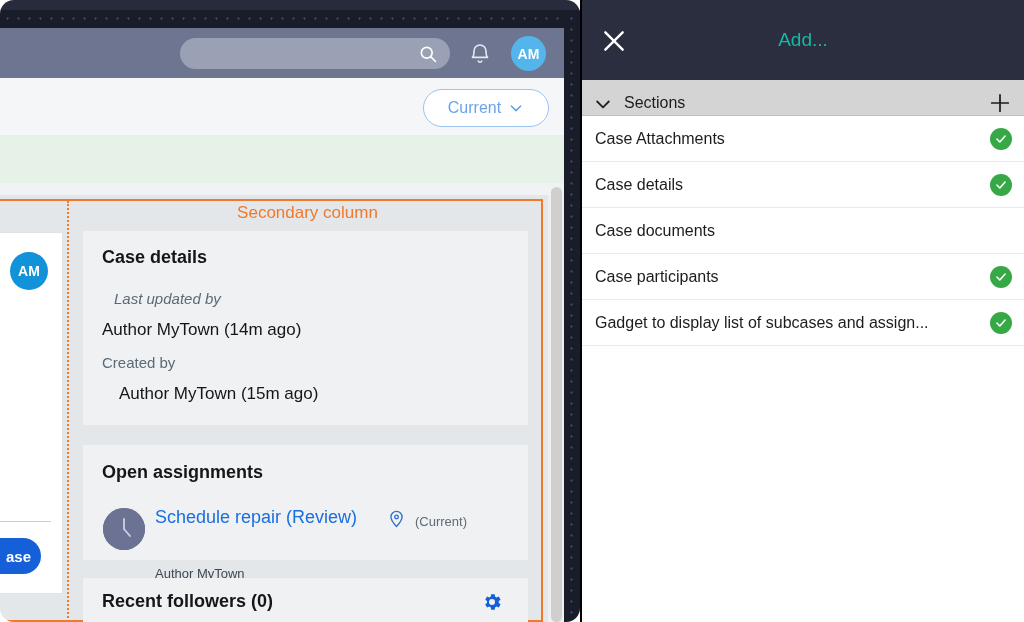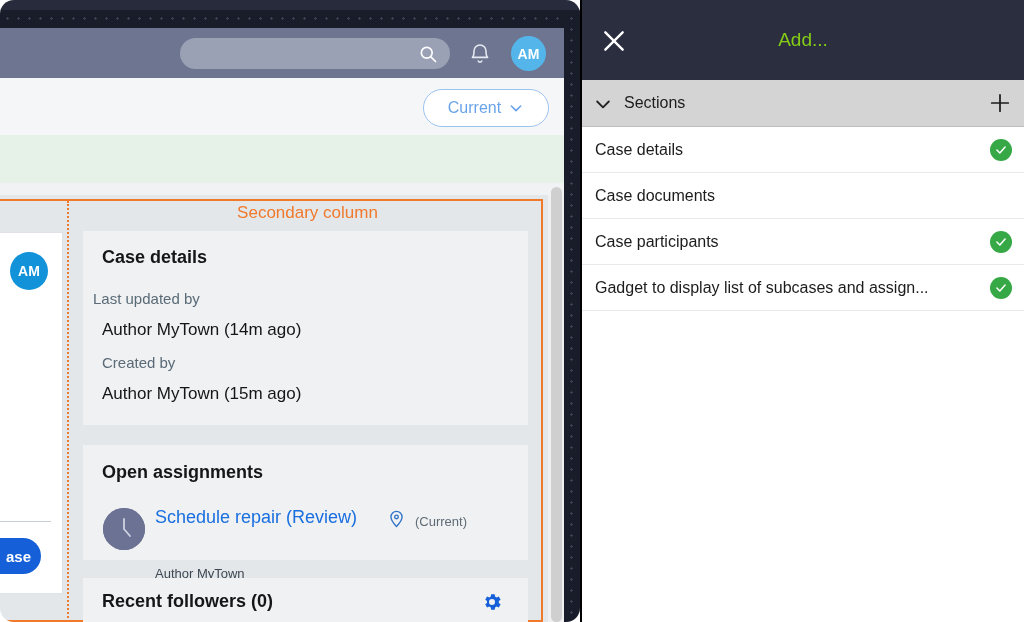--- a/index.html
+++ b/index.html
@@ -177,25 +177,25 @@
   }
   .modal-header {
     position: relative; width: 100%; height: 80px; background: #2b2e3f;
     display: flex; align-items: center;
   }
   .modal-close {
     position: absolute; left: 19px; top: 28px; width: 26px; height: 26px;
     color: #ffffff; cursor: pointer;
   }
   .modal-title {
-    width: 100%; text-align: center; color: #84cc16;
+    width: 100%; text-align: center; color: #14b8a6;
     font-size: 19px;
   }
   .sections-bar {
-    position: relative; height: 47px; background: #d4d4d4;
+    position: relative; height: 36px; background: #d4d4d4;
     display: flex; align-items: center; border-bottom: 1px solid #bdbdbd;
   }
   .sections-chev {
     position: absolute; left: 11px; top: 14px; width: 20px; height: 20px;
     color: #222; cursor: pointer;
   }
   .sections-label {
     position: absolute; left: 42px; top: 14px;
     font-size: 16px; color: #1c1c1c;
   }
@@ -273,24 +273,24 @@
     <div class="left-blue-btn">
       <span>ase</span>
     </div>
 
     <div class="sec-col-frame"></div>
     <div class="sec-col-dashed"></div>
     <div class="sec-col-label">Secondary column</div>
 
     <div class="widget w-case-details">
       <div class="w-title" style="position:absolute;left:19px;top:16px;">Case details</div>
-      <div class="w-sub" style="position:absolute;left:10px;top:59px;">Last updated by</div>
+      <div class="w-sub" style="position:absolute;left:31px;top:59px;font-style:italic;">Last updated by</div>
       <div class="w-val" style="position:absolute;left:19px;top:89px;">Author MyTown (14m ago)</div>
       <div class="w-sub" style="position:absolute;left:19px;top:123px;">Created by</div>
-      <div class="w-val" style="position:absolute;left:19px;top:153px;">Author MyTown (15m ago)</div>
+      <div class="w-val" style="position:absolute;left:36px;top:153px;">Author MyTown (15m ago)</div>
     </div>
 
     <div class="widget w-open-assign">
       <div class="w-title" style="position:absolute;left:19px;top:17px;">Open assignments</div>
     </div>
     <div class="clock-av">
       <svg viewBox="0 0 42 42" width="42" height="42">
         <circle cx="21" cy="21" r="21" fill="#6b7293"></circle>
         <path d="M21 11 V21 L27 28" stroke="#ced2e2" stroke-width="1.8" fill="none" stroke-linecap="round"></path>
       </svg>
@@ -342,20 +342,28 @@
       <div class="sections-plus">
         <svg viewBox="0 0 24 24" fill="none" stroke="currentColor" stroke-width="1.9" stroke-linecap="round">
           <line x1="12" y1="3" x2="12" y2="21"></line>
             <line x1="3" y1="12" x2="21" y2="12"></line>
         </svg>
       </div>
     </div>
 
     <div class="sec-list" id="sec-list">
         <div class="sec-row">
+          <span class="sec-row-label">Case Attachments</span>
+          <span class="sec-check" style="background: rgb(54, 168, 69);">
+            <svg viewBox="0 0 24 24" fill="none" stroke="#ffffff" stroke-width="2.6" stroke-linecap="round" stroke-linejoin="round">
+              <polyline points="5,12 10,17 19,7"></polyline>
+            </svg>
+          </span>
+        </div>
+        <div class="sec-row">
           <span class="sec-row-label">Case details</span>
           <span class="sec-check" style="background: rgb(54, 168, 69);">
             <svg viewBox="0 0 24 24" fill="none" stroke="#ffffff" stroke-width="2.6" stroke-linecap="round" stroke-linejoin="round">
               <polyline points="5,12 10,17 19,7"></polyline>
             </svg>
           </span>
         </div>
         <div class="sec-row">
           <span class="sec-row-label">Case documents</span>
         </div>

